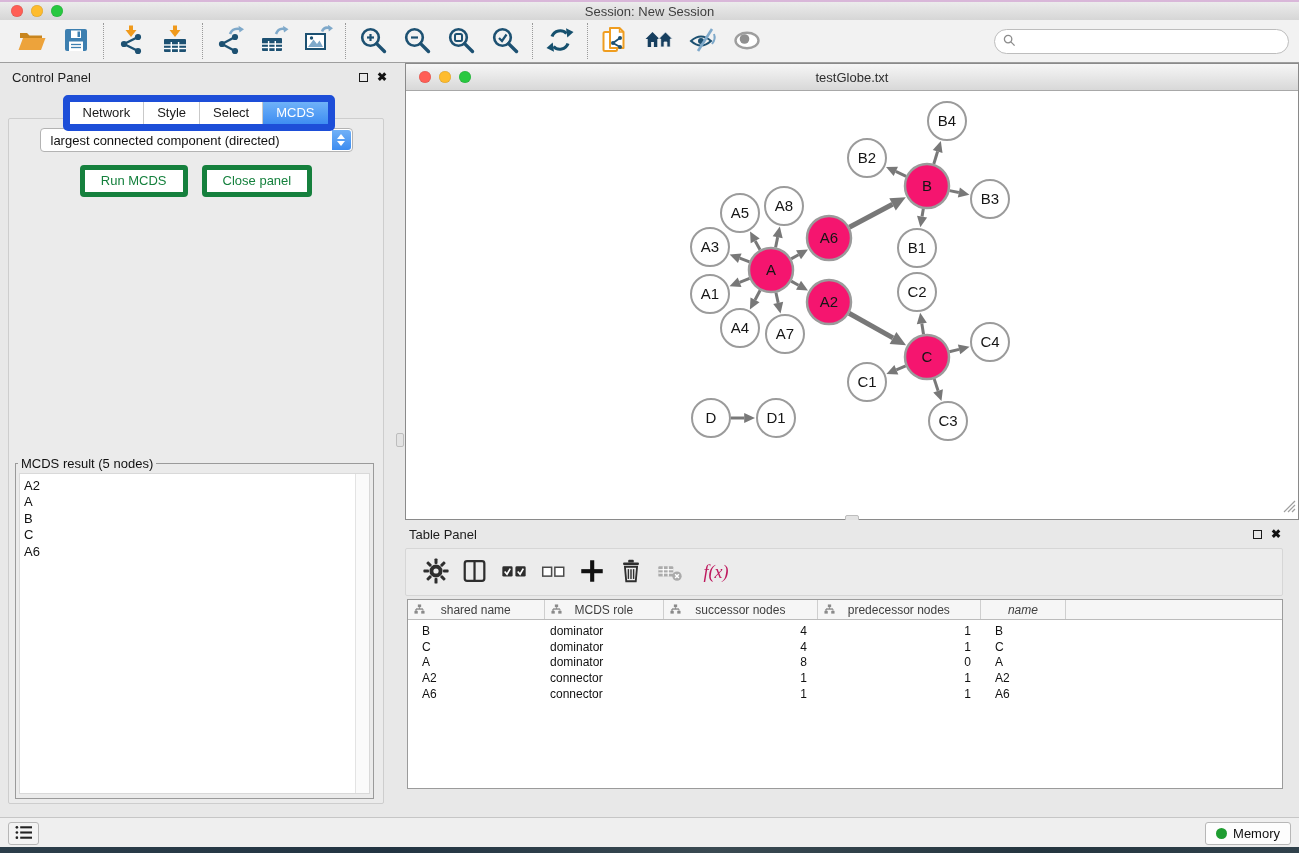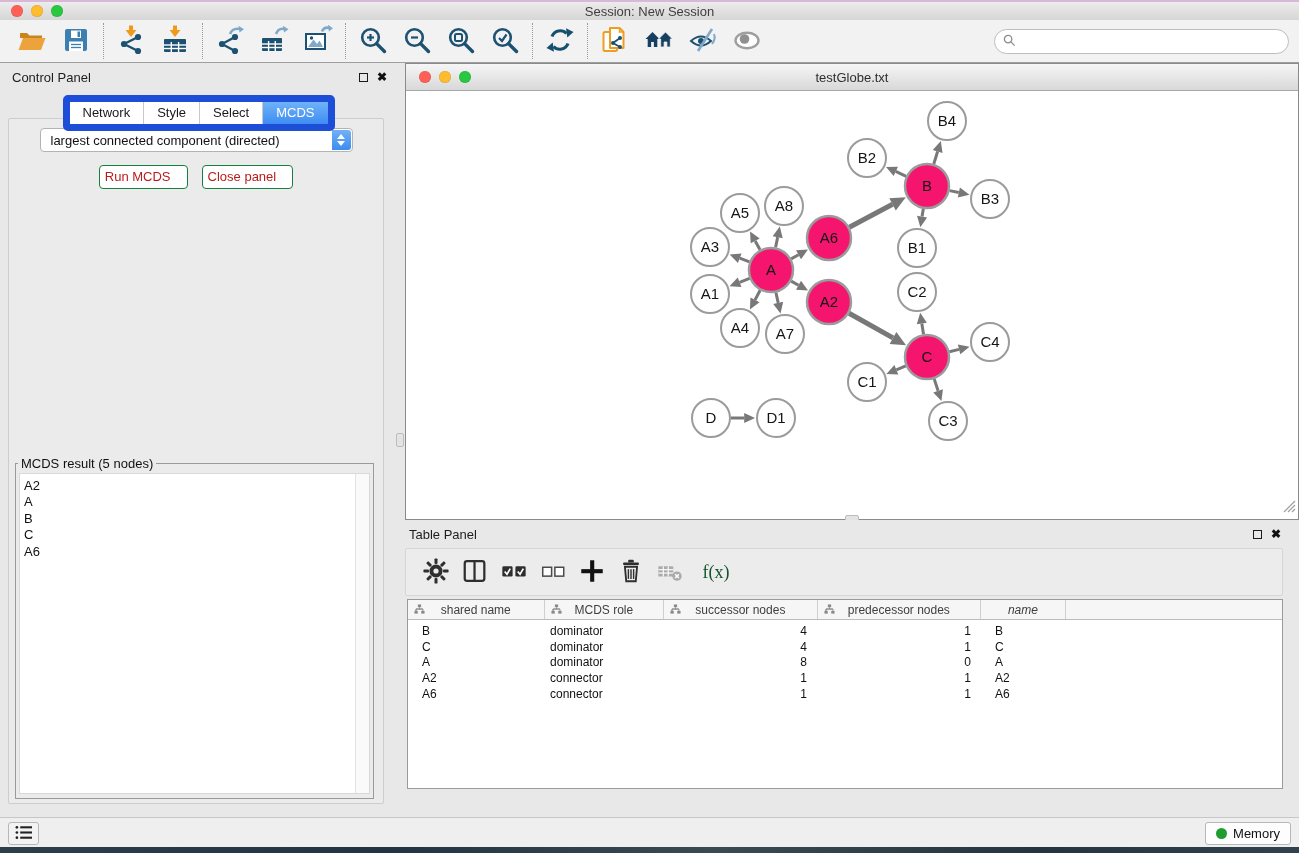--- a/index.html
+++ b/index.html
@@ -47,22 +47,22 @@
     background:#ebebeb; border:1px solid #cdcdcd; border-radius:2px; }
   .opt-label { margin-top:20px; text-align:center; font-size:13px; color:#111; }
   .select { margin:9px auto 0 auto; width:313px; height:24px; background:#fff; border:1px solid #b3b3b3;
     border-radius:4px; position:relative; display:flex; align-items:center; }
   .select-value { font-size:13px; color:#111; margin-left:10px; margin-right:24px; white-space:nowrap; overflow:hidden; }
   .stepper { position:absolute; right:1px; top:1px; bottom:1px; width:19px; border-radius:0 3px 3px 0;
     background:linear-gradient(#71b1f7,#3c8cf0); display:flex; flex-direction:column; align-items:center; justify-content:center; gap:2px; }
   .tri-up { width:0; height:0; border-left:4px solid transparent; border-right:4px solid transparent; border-bottom:5px solid #fff; }
   .tri-down { width:0; height:0; border-left:4px solid transparent; border-right:4px solid transparent; border-top:5px solid #fff; }
   .btn-row { margin-top:13px; display:flex; justify-content:center; gap:14px; }
-  .btn { background:#fff; border:1px solid #15803d; border-radius:4px; font-size:13px; color:#b91c1c;
-    padding:3px 16px 4px 5px; font-family:"Liberation Sans",sans-serif; }
+  .btn { background:#fff; border:5px solid #15803d; border-radius:4px; font-size:13px; color:#15803d;
+    padding:3px 16px 4px 16px; font-family:"Liberation Sans",sans-serif; }
 
   .result-box { position:absolute; left:6px; right:9px; top:337px; bottom:4px;
     border:1px solid #9a9a9a; background:#ebebeb; }
   .result-box legend { font-size:13px; color:#111; padding:0 3px; margin-left:2px; }
   .result-inner { position:absolute; left:3px; right:3px; top:2px; bottom:4px; background:#fff; border:1px solid #d9d9d9; }
   .result-list { position:absolute; left:0; top:0; right:14px; bottom:0; padding:4px 0 0 4px; }
   .list-item { font-size:13px; color:#111; line-height:16.4px; }
   .result-scroll { position:absolute; right:0; top:0; bottom:0; width:14px; background:#fafafa; border-left:1px solid #e3e3e3; }
 
   
@@ -80,21 +80,21 @@
   .net-title { position:absolute; left:0; right:0; text-align:center; font-size:13px; color:#2e2e2e; }
   #graph-svg { position:absolute; left:0; top:27px; width:892px; height:428px; background:#fff; }
   .resize-grip { position:absolute; right:2px; bottom:2px; }
 
   
   .table-panel { position:absolute; left:397px; top:457px; width:894px; height:297px; background:#e8e8e8; }
   .tp-toolbar { position:absolute; left:8px; right:8px; top:28px; height:48px; background:#ececec;
     border:1px solid #d6d6d6; border-radius:2px; display:flex; align-items:center; padding-left:14px; gap:7px; }
   .ttbtn { width:32px; height:34px; display:flex; align-items:center; justify-content:center; background:transparent; border:none; }
   .ttbtn svg { width:28px; height:28px; }
-  .fx { font-family:"Liberation Serif", serif; font-size:18px; color:#14532d; }
+  .fx { font-family:"Liberation Serif", serif; font-style:italic; font-size:18px; color:#be185d; }
 
   .data-table { position:absolute; left:10px; right:8px; top:79px; height:190px; background:#fff; border:1px solid #9b9b9b; }
   .thead { display:flex; height:20px; background:#f6f6f6; border-bottom:1px solid #bcbcbc; }
   .th { position:relative; display:flex; align-items:center; justify-content:center; font-size:12px; color:#404040;
     border-right:1px solid #cfcfcf; }
   .th .tree-ic { position:absolute; left:6px; top:4px; }
   .tbody { padding-top:3px; }
   .tr { display:flex; height:15.8px; align-items:center; }
   .td { font-size:12px; color:#111; white-space:nowrap; overflow:hidden; }
 

